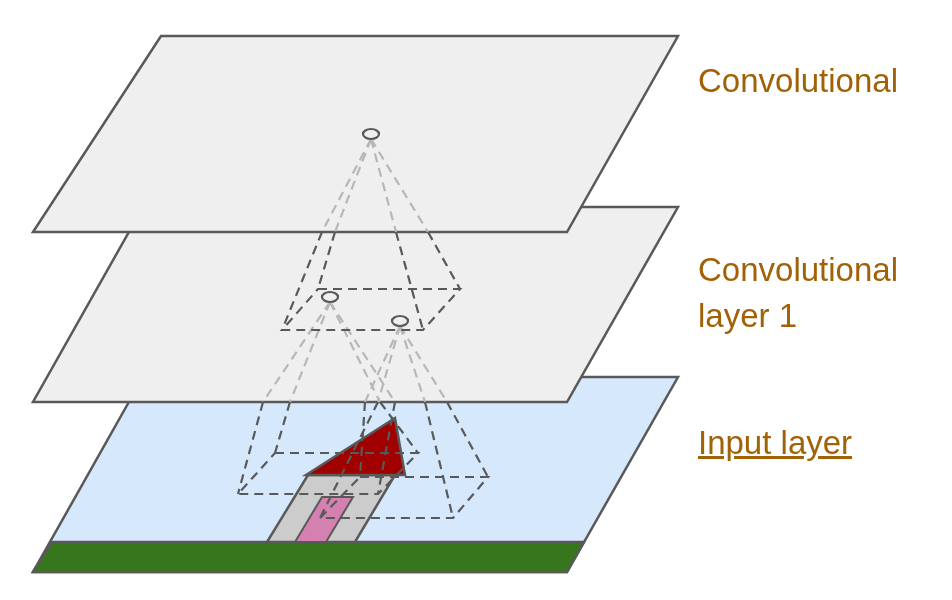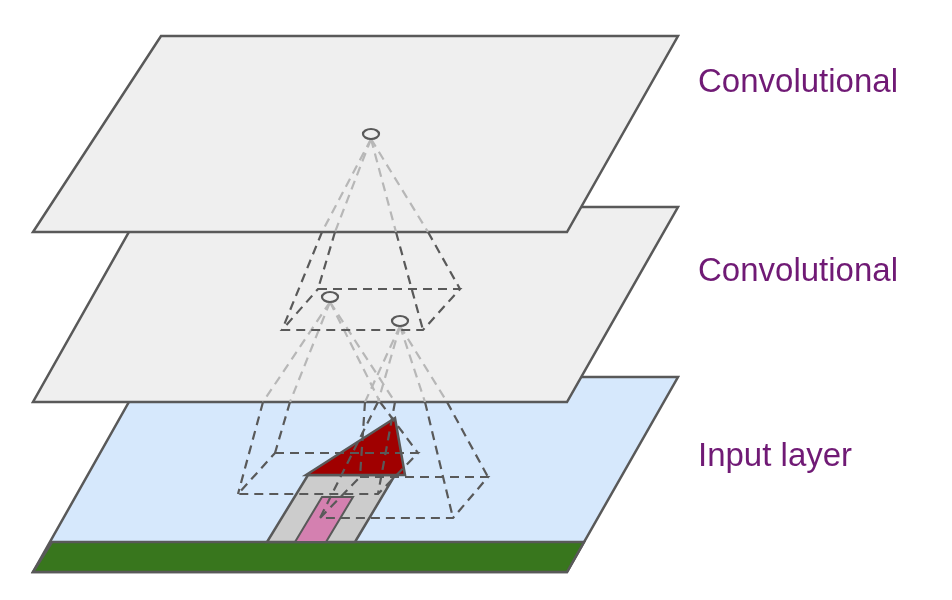--- a/index.html
+++ b/index.html
@@ -17,27 +17,27 @@
       position: absolute;
       left: 0;
       top: 0;
     }
     .label {
       position: absolute;
       left: 698px;
       font-family: "Liberation Sans", sans-serif;
       font-size: 33px;
       line-height: 46px;
-      color: #701a75;
+      color: #a16207;
       white-space: nowrap;
     }
     .label span { display: block; }
     #label-conv2 { top: 58px; }
     #label-conv1 { top: 247px; }
-    #label-input { top: 432px; }
+    #label-input { top: 420px; text-decoration: underline; }
   </style>
 </head>
 <body>
 
 <svg id="diagram" width="952" height="600" viewBox="0 0 952 600" xmlns="http://www.w3.org/2000/svg">
 
   <g>
     <polygon id="input-sky" points="143,377 678,377 567,572 33,572" stroke-width="2.5" fill="#d6e8fc" stroke="#595959"></polygon>
     <polygon id="grass" points="52,542 584,542 567,572 33,572" stroke-width="2.5" fill="#38761d" stroke="#595959"></polygon>
 
@@ -101,16 +101,17 @@
   </g>
 
   <ellipse class="neuron" cx="371" cy="134" rx="8" ry="5" fill="#efefef" stroke="#595959" stroke-width="2.2"></ellipse>
 </svg>
 
 <div class="label" id="label-conv2">
   <span>Convolutional</span>
 </div>
 <div class="label" id="label-conv1">
   <span>Convolutional</span>
+  <span>layer 1</span>
 </div>
 <div class="label" id="label-input">
   <span>Input layer</span>
 </div>
 
 </body></html>

